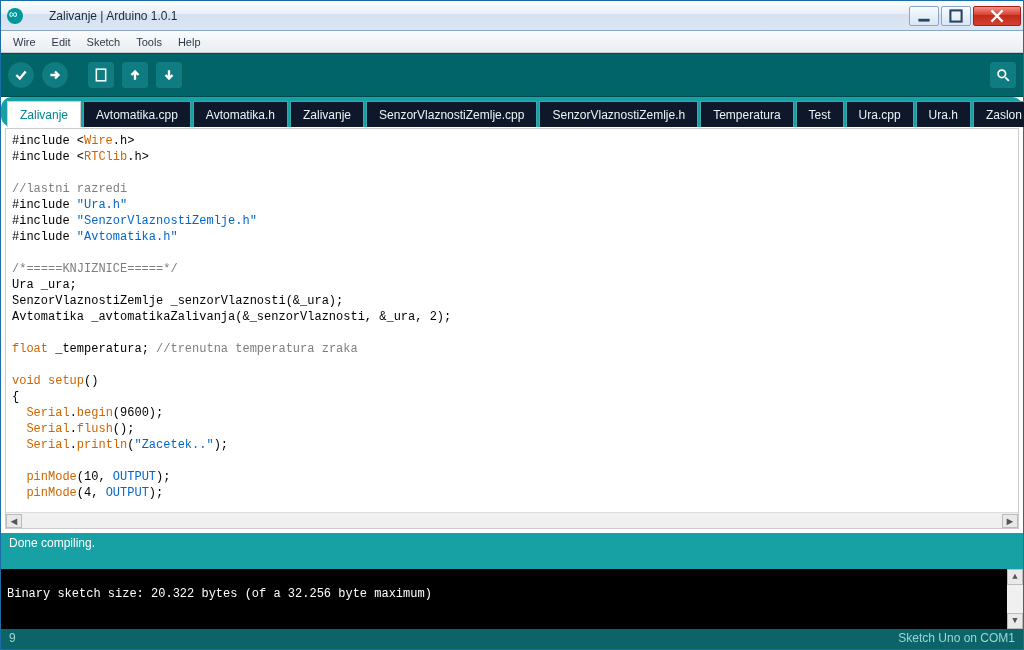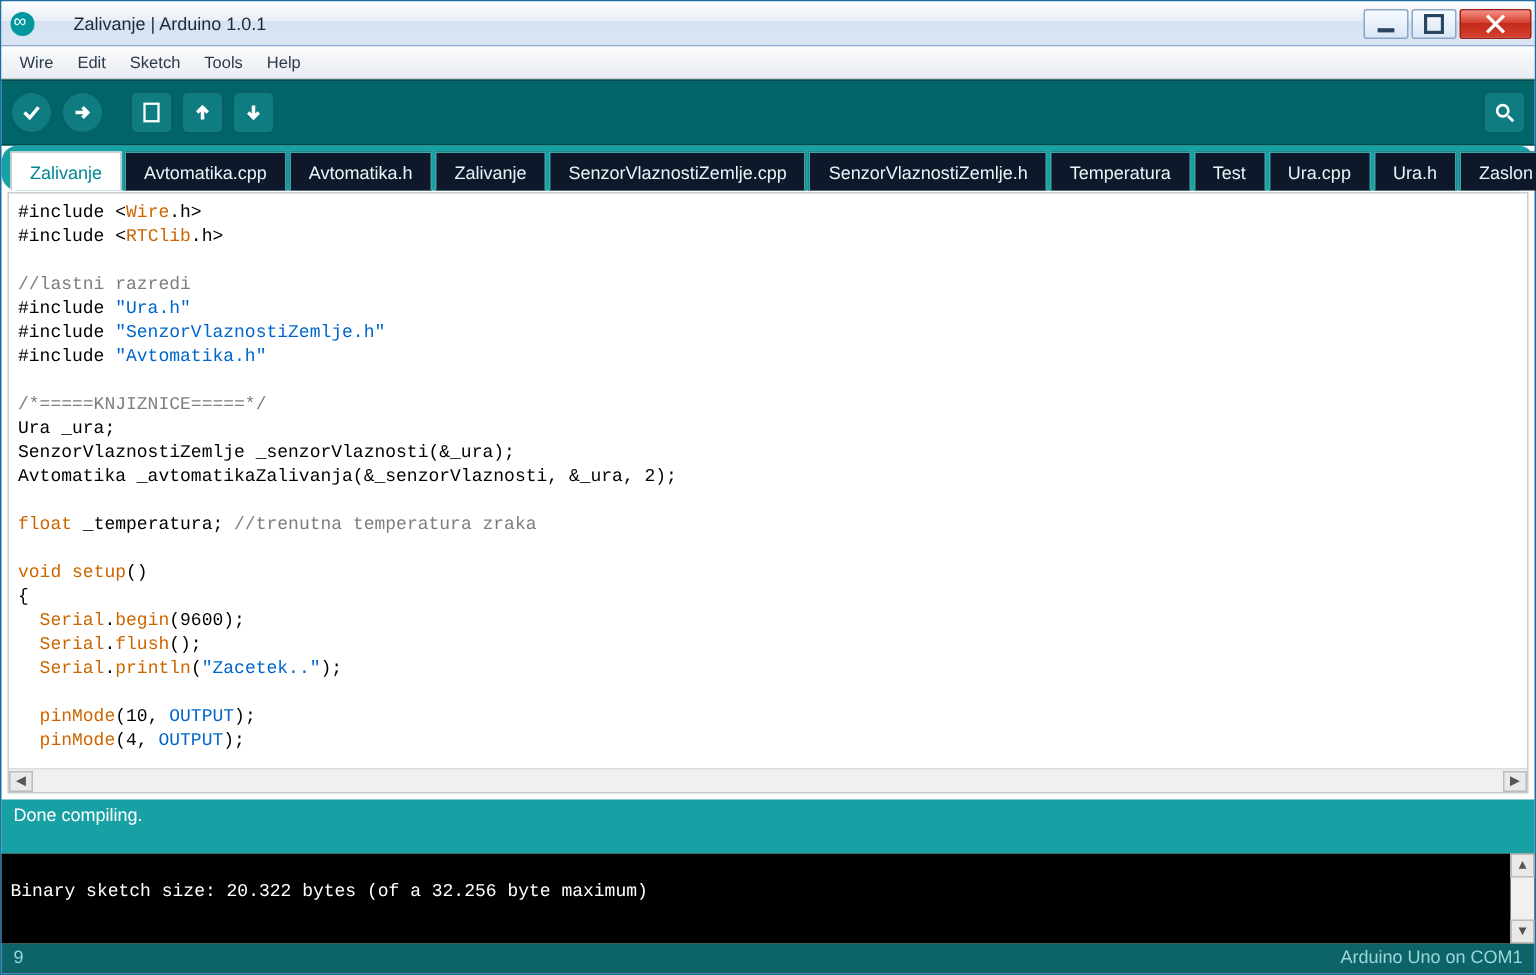--- a/index.html
+++ b/index.html
@@ -167,16 +167,16 @@
     <div>Binary sketch size: 20.322 bytes (of a 32.256 byte maximum)</div>
     <div class="console-scroll">
       <div class="arrow">▲</div>
       <div class="track"></div>
       <div class="arrow">▼</div>
     </div>
   </div>
 
   <div class="status2">
     <span>9</span>
-    <span class="right">Arduino Uno on COM1</span>
+    <span class="right">Sketch Uno on COM1</span>
   </div>
 
 </div>
 
 </body></html>

